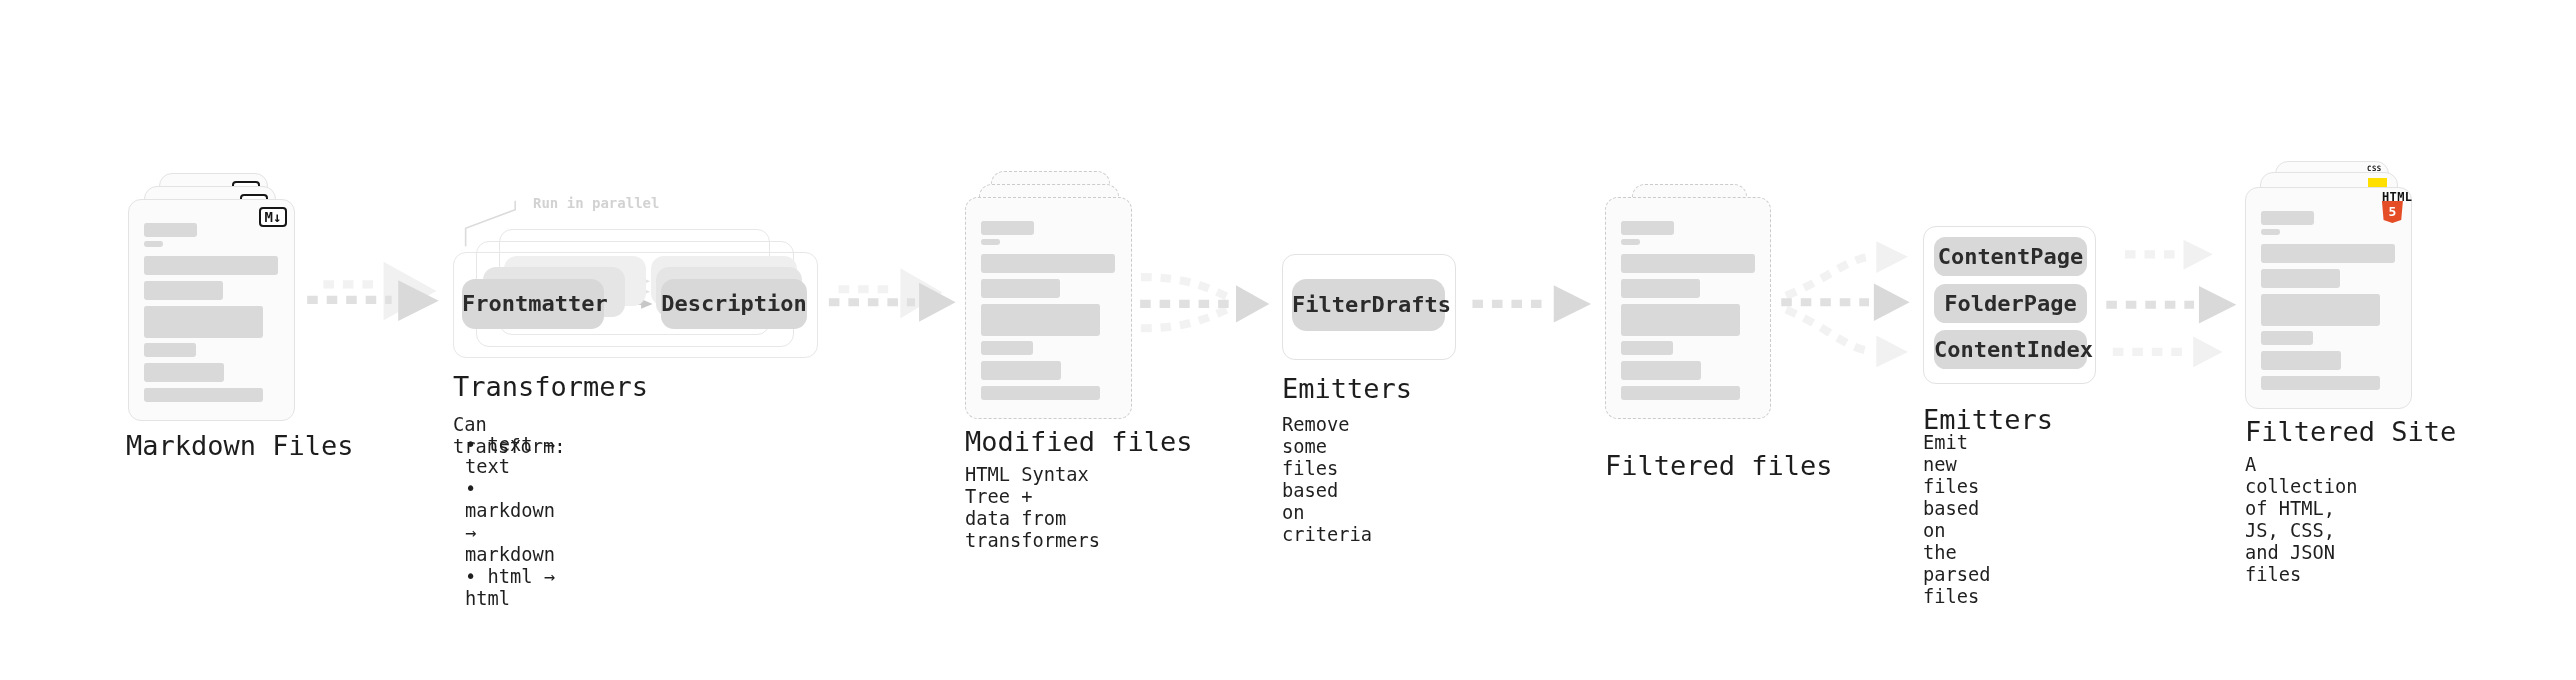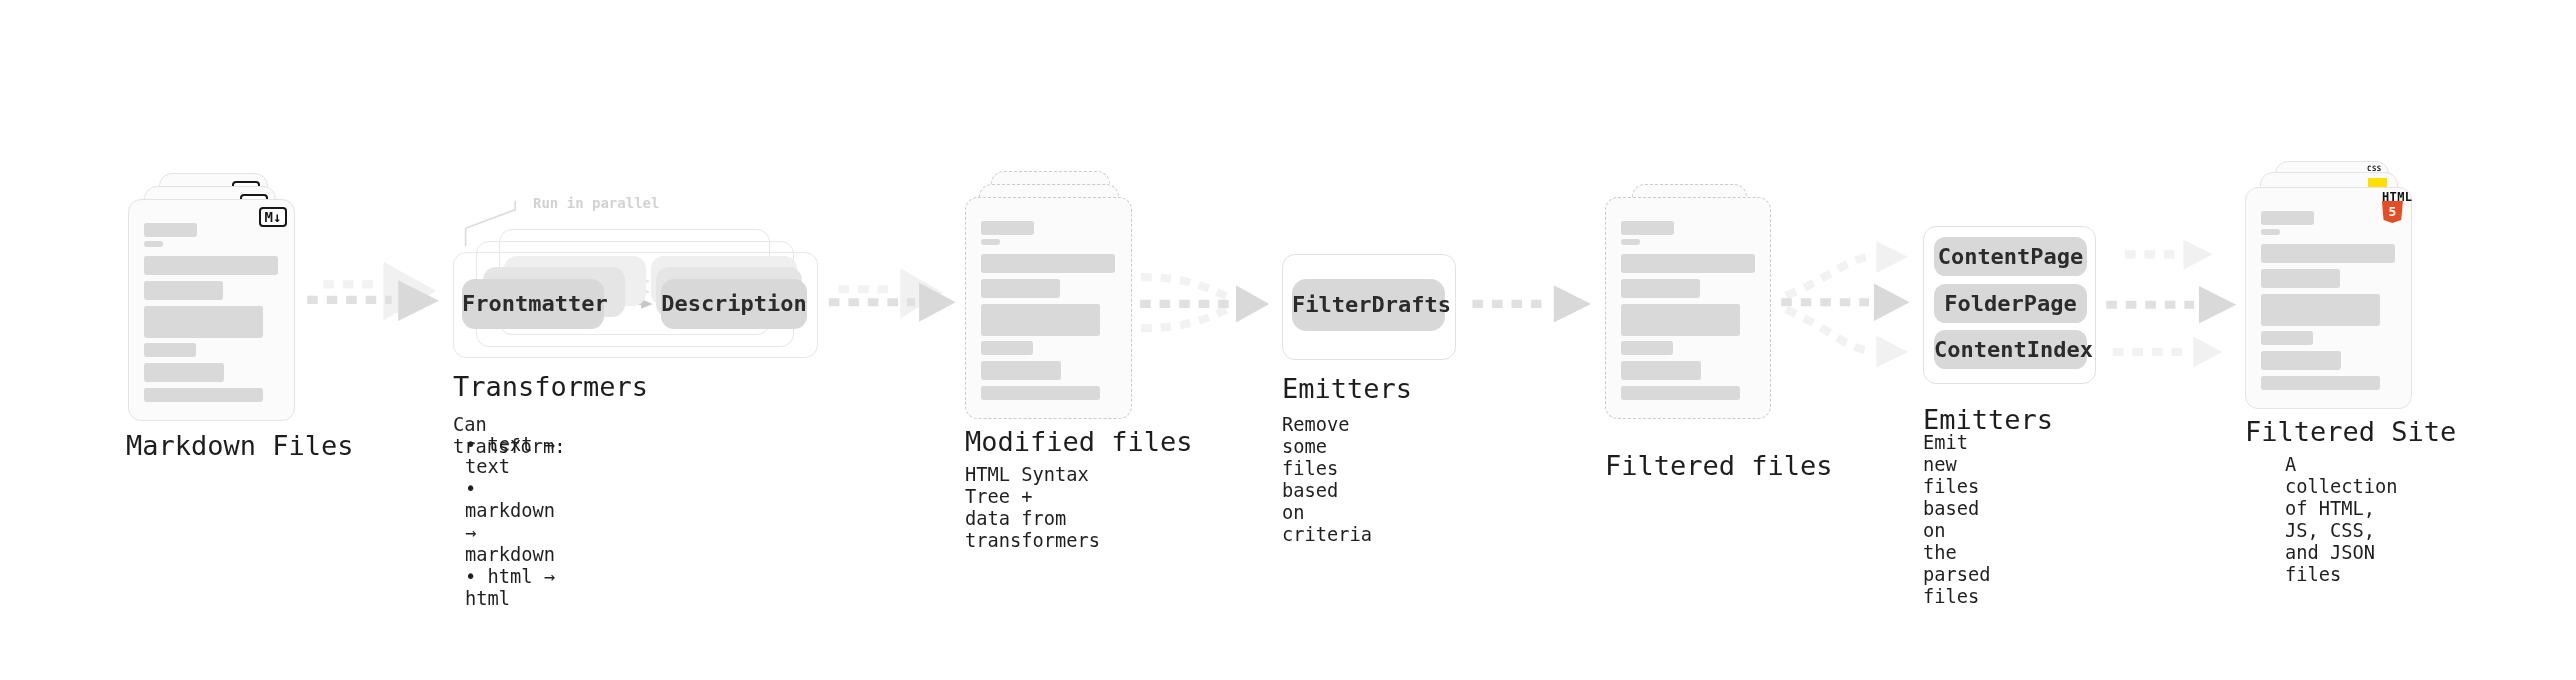--- a/index.html
+++ b/index.html
@@ -223,18 +223,18 @@
           <span class="bar b2"></span>
           <span class="bar b3"></span>
           <span class="bar b4"></span>
         <span class="bar b5"></span>
           <span class="bar b6"></span>
           <span class="bar b7"></span>
           <span class="bar b8"></span>
       </div>
     </div>
     <div class="stage-label" style="left:2245px;top:416px;">Filtered Site</div>
-    <div class="stage-desc" style="left:2245px;top:454px;margin-left:40px;">A collection of HTML,
+    <div class="stage-desc" style="left:2245px;top:454px;">A collection of HTML,
 JS, CSS, and JSON files</div>
   </div>
 
 </div>
 
 
 </body></html>

